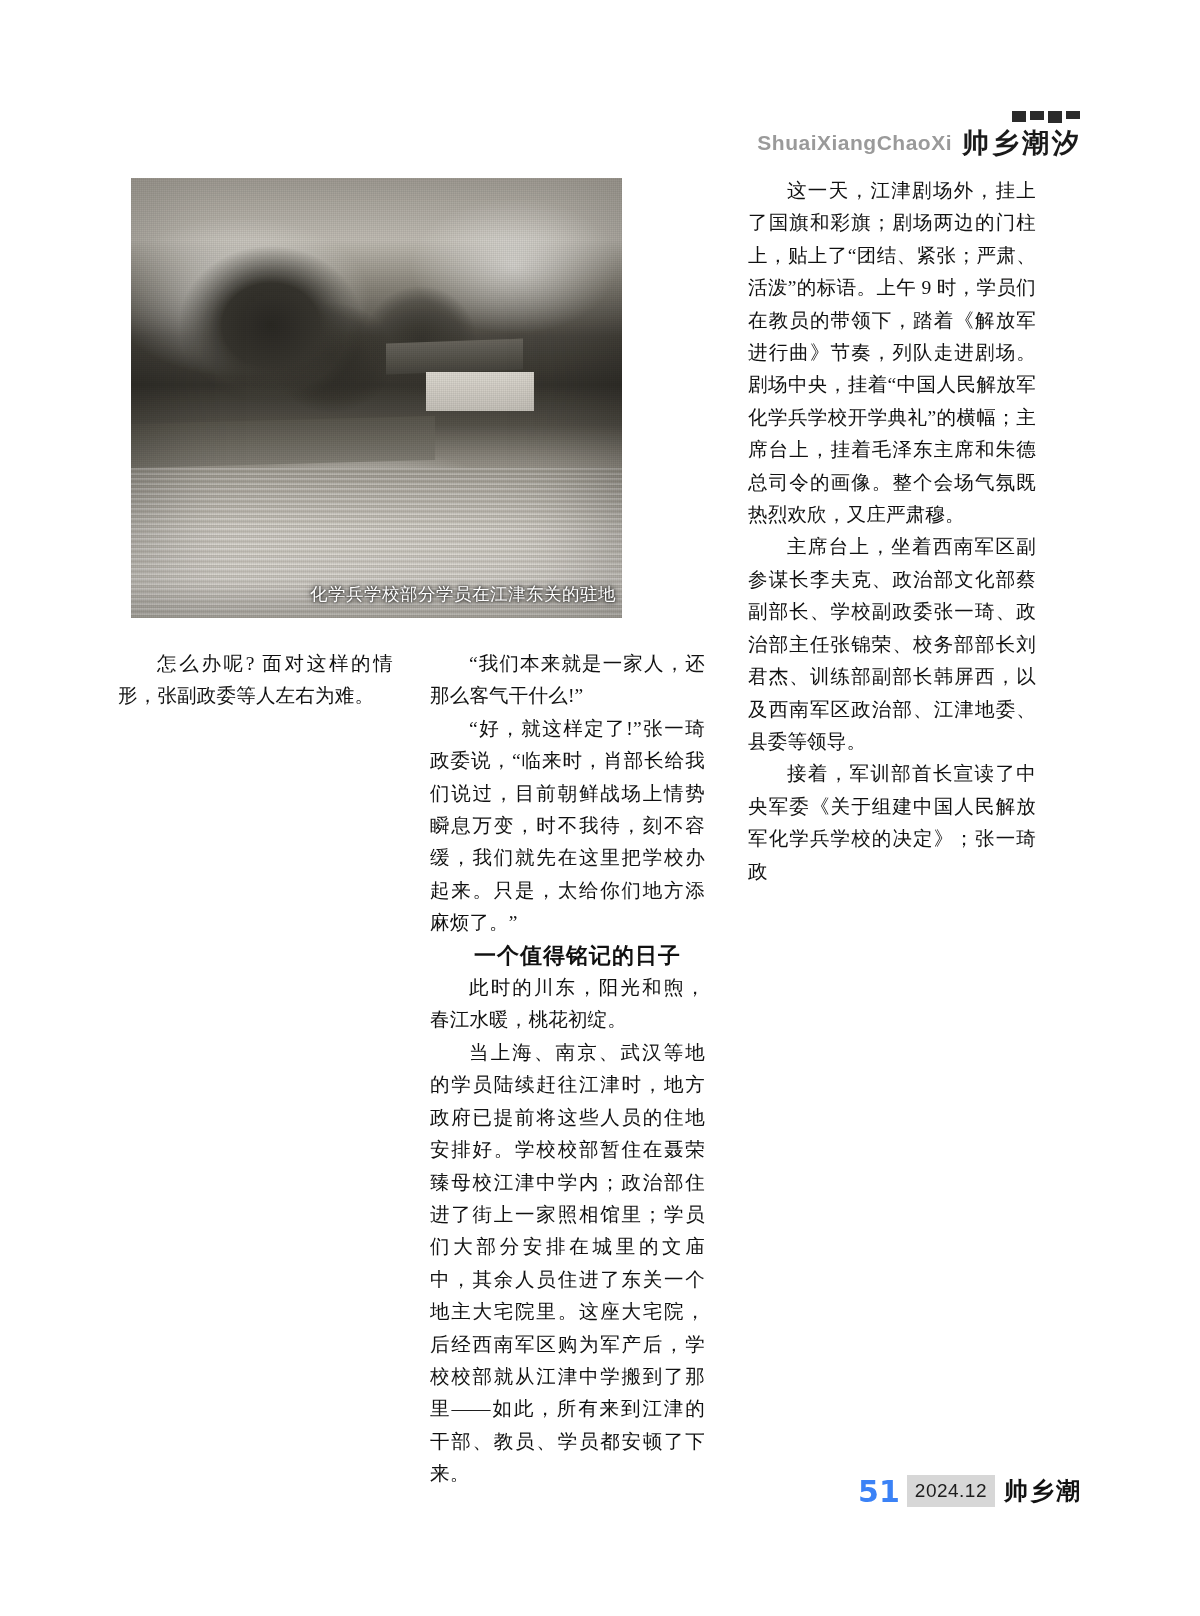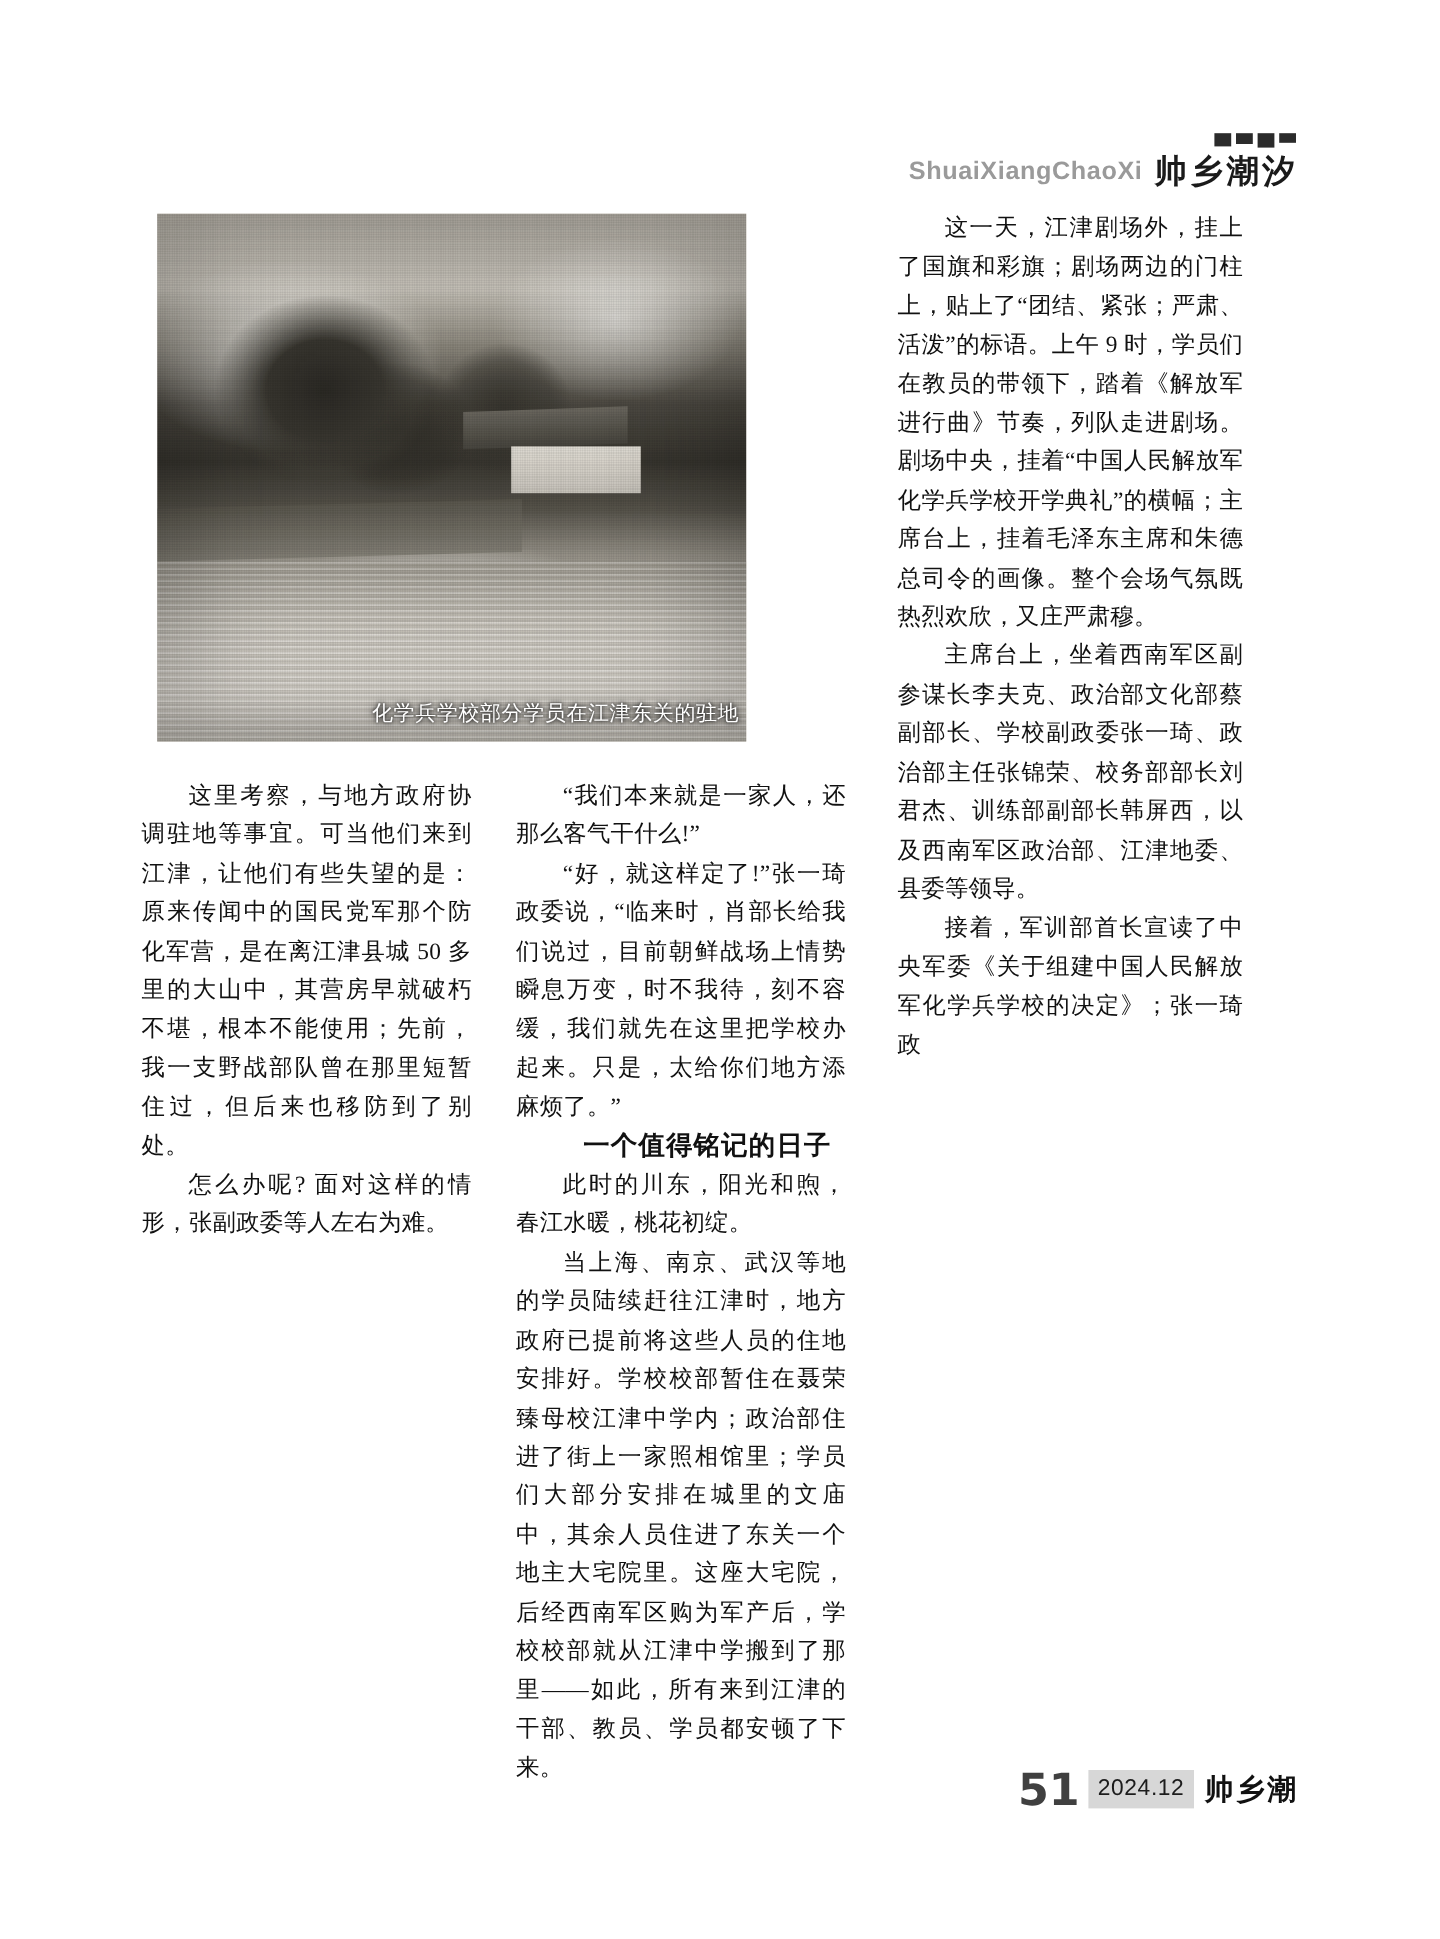--- a/index.html
+++ b/index.html
@@ -199,41 +199,41 @@
   }
 
   #col1 { left: 118px; top: 648px; width: 275px; }
   #col2 { left: 430px; top: 648px; width: 275px; }
   #col3 { left: 748px; top: 175px; width: 288px; }
 
   .subhead {
     font-family: "DejaVu Sans", "Liberation Sans", sans-serif;
     font-weight: 700;
     font-size: 22px;
-    text-align: center;
+    text-align: left;
     text-indent: 0;
     margin: 26px 0 16px 0;
     letter-spacing: 1px;
   }
 
   
   .footer {
     position: absolute;
     right: 118px;
     bottom: 108px;
     display: flex;
     align-items: center;
     height: 34px;
   }
   .folio-num {
     font-family: "DejaVu Sans", "Liberation Sans", sans-serif;
     font-weight: 700;
-    font-size: 37px;
+    font-size: 30px;
     padding: 0 7px;
-    color: #404040;
+    color: #3b82f6;
   }
   .folio-date {
     background: #d7d7d7;
     font-family: "Liberation Sans", sans-serif;
     font-size: 19px;
     padding: 5px 8px 5px 8px;
     color: #1c1c1c;
     letter-spacing: 0.5px;
   }
   .folio-logo {
@@ -276,21 +276,20 @@
       <div class="photo-wall"></div>
       <div class="photo-bank"></div>
       <div class="photo-water"></div>
       <div class="photo-grain"></div>
       <div class="photo-vignette"></div>
     </div>
     <div class="photo-caption">化学兵学校部分学员在江津东关的驻地</div>
   </div>
 
   <div class="col" id="col1">
-    <p>这里考察，与地方政府协调驻地等事宜。可当他们来到江津，让他们有些失望的是：原来传闻中的国民党军那个防化军营，是在离江津县城 50 多里的大山中，其营房早就破朽不堪，根本不能使用；先前，我一支野战部队曾在那里短暂住过，但后来也移防到了别处。</p>
     <p>怎么办呢? 面对这样的情形，张副政委等人左右为难。</p>
   </div>
 
   <div class="col" id="col2">
     <p>“我们本来就是一家人，还那么客气干什么!”</p>
     <p>“好，就这样定了!”张一琦政委说，“临来时，肖部长给我们说过，目前朝鲜战场上情势瞬息万变，时不我待，刻不容缓，我们就先在这里把学校办起来。只是，太给你们地方添麻烦了。”</p>
     <p class="subhead">一个值得铭记的日子</p>
     <p>此时的川东，阳光和煦，春江水暖，桃花初绽。</p>
     <p>当上海、南京、武汉等地的学员陆续赶往江津时，地方政府已提前将这些人员的住地安排好。学校校部暂住在聂荣臻母校江津中学内；政治部住进了街上一家照相馆里；学员们大部分安排在城里的文庙中，其余人员住进了东关一个地主大宅院里。这座大宅院，后经西南军区购为军产后，学校校部就从江津中学搬到了那里——如此，所有来到江津的干部、教员、学员都安顿了下来。</p>
   </div>

